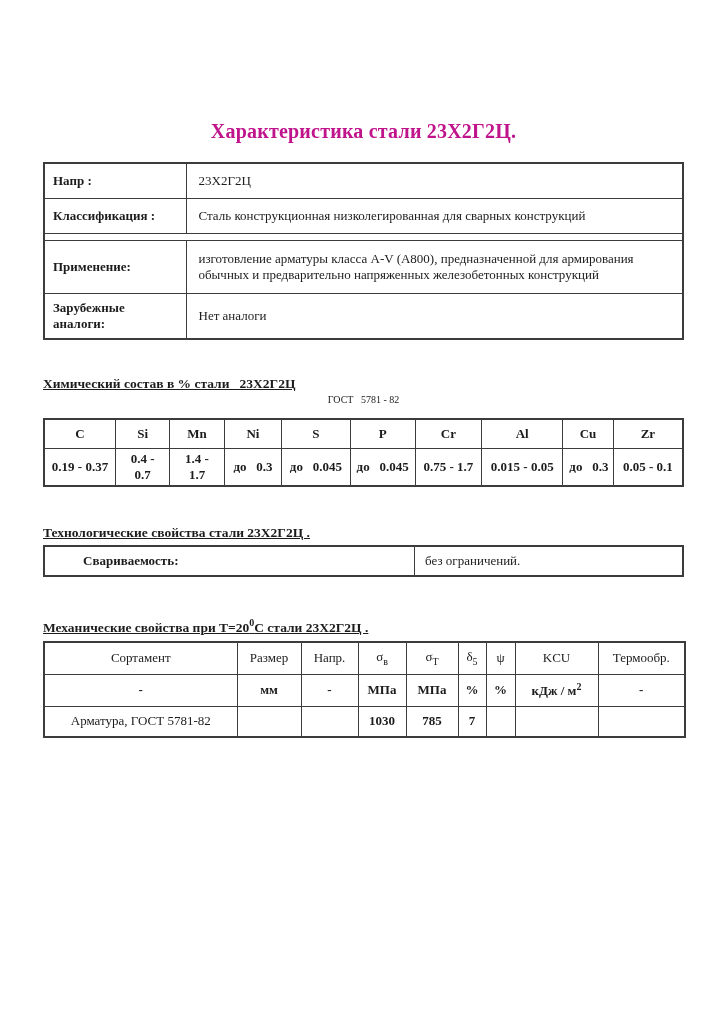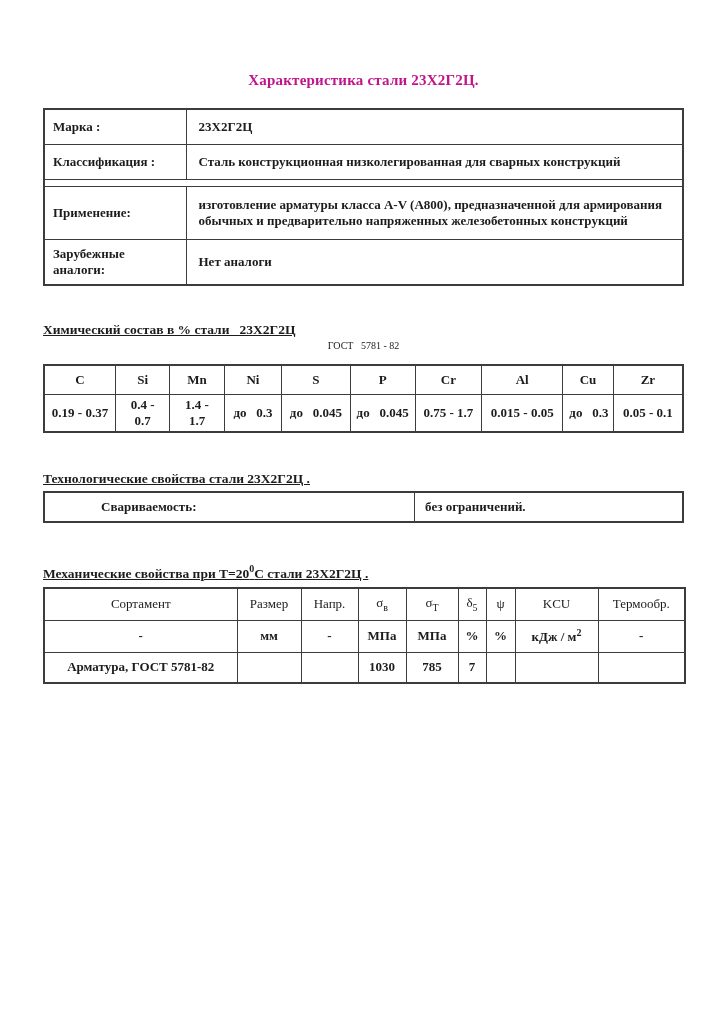--- a/index.html
+++ b/index.html
@@ -6,40 +6,39 @@
   body {
     width: 724px; height: 1024px;
     background: #ffffff;
     color: #1c1c1c;
     font-family: "Liberation Serif", "DejaVu Serif", serif;
     overflow: hidden;
   }
   .page { padding: 0 40px 0 43px; }
 
   .doc-title {
-    margin: 72px 0 0 0;
+    margin: 120px 0 0 0;
     text-align: center;
-    font-size: 15px;
+    font-size: 20px;
     font-weight: bold;
     letter-spacing: 0.2px;
   }
 
   table {
     width: 641px;
     border-collapse: collapse;
     table-layout: fixed;
     border: 2px solid #3c3c3c;
   }
   td, th {
     border: 1px solid #3c3c3c;
     font-size: 13px;
     padding: 2px 6px;
     vertical-align: middle;
     overflow: hidden;
-    font-weight: bold;
   }
 
   
   .info-table { margin-top: 19px; }
   .info-table .lbl { font-weight: bold; padding-left: 8px; }
   .info-table .val { padding-left: 12px; }
   .info-table .r-std td { height: 30px; }
   .info-table .r-gap td { height: 6px; padding: 0; }
   .info-table .r-app td { height: 48px; }
   .info-table .r-an td { height: 40px; }
@@ -64,21 +63,21 @@
   .chem-table th, .chem-table td {
     text-align: center;
     font-weight: bold;
     height: 24px;
   }
 
   
   .tech-heading { margin-top: 38px; }
   .tech-table { margin-top: 4px; }
   .tech-table td { height: 24px; }
-  .tech-table .lbl { font-weight: bold; padding-left: 56px; }
+  .tech-table .lbl { font-weight: bold; padding-left: 38px; }
   .tech-table .val { padding-left: 10px; }
 
   
   .mech-heading { margin-top: 40px; }
   .mech-table { margin-top: 5px; }
   .mech-table th { font-weight: normal; text-align: center; height: 27px; }
   .mech-table .units td { font-weight: bold; text-align: center; height: 27px; }
   .mech-table .data td { text-align: center; height: 25px; }
   .mech-table .data td.num { font-weight: bold; }
   sub { font-size: 10px; }
@@ -91,21 +90,21 @@
 
   <h1 class="doc-title" style="color: rgb(192, 20, 140);">Характеристика стали 23Х2Г2Ц.</h1>
 
   <table class="info-table">
     <colgroup>
         <col style="width:142px">
         <col>
       </colgroup>
     <tbody>
         <tr class="r-std">
-      <td class="lbl">Марка :</td>
+      <td class="lbl">Напр :</td>
       <td class="val">23Х2Г2Ц</td>
     </tr>
     <tr class="r-std">
       <td class="lbl">Классификация :</td>
       <td class="val">Сталь конструкционная низколегированная для сварных конструкций</td>
     </tr>
     <tr class="r-gap">
       <td colspan="2"></td>
     </tr>
     <tr class="r-app">

